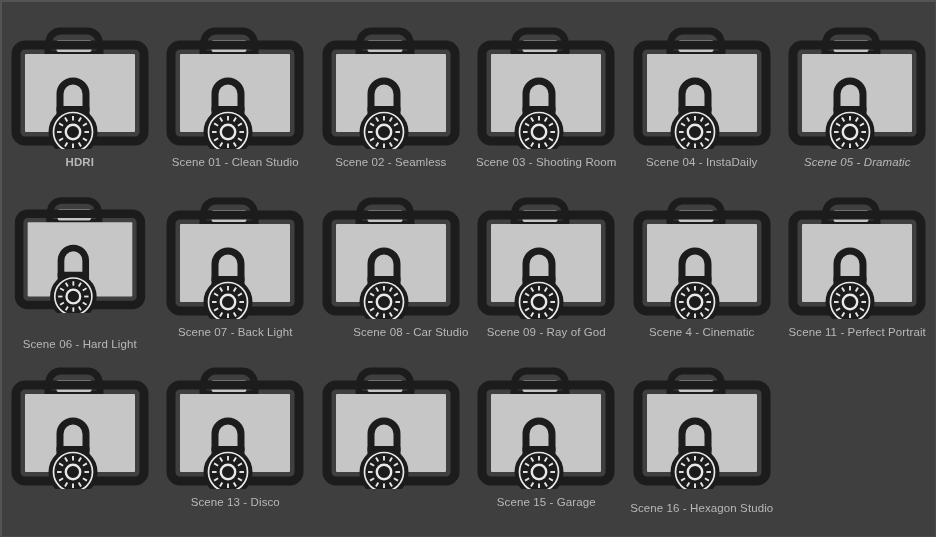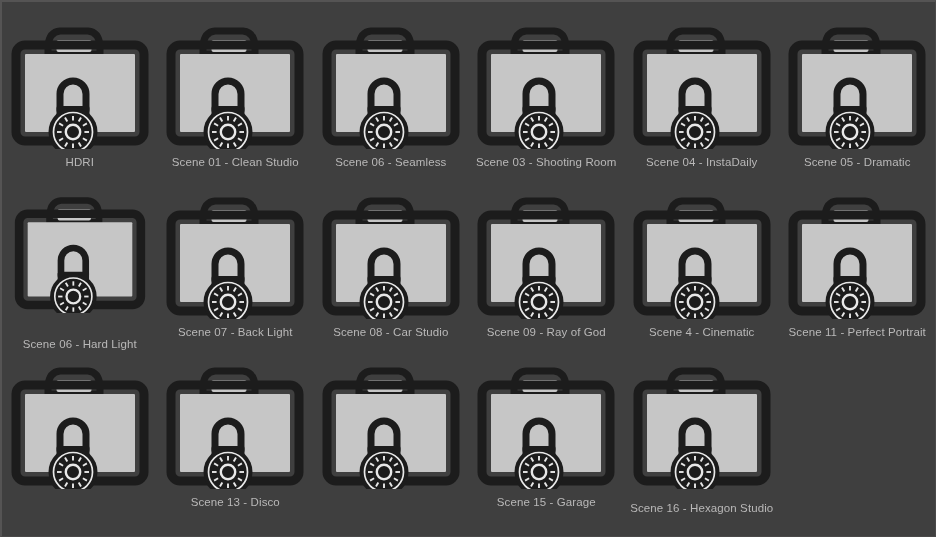--- a/index.html
+++ b/index.html
@@ -109,21 +109,21 @@
           <line x1="26.7" y1="62.5" x2="29.0" y2="66.5"></line>
           <line x1="21" y1="63.4" x2="21" y2="68.0"></line>
           <line x1="15.3" y1="62.5" x2="13.0" y2="66.5"></line>
           <line x1="11.1" y1="58.3" x2="7.1" y2="60.6"></line>
           <line x1="9.6" y1="52.0" x2="5.0" y2="52.0"></line>
           <line x1="11.1" y1="45.7" x2="7.1" y2="43.4"></line>
           <line x1="15.3" y1="41.5" x2="13.0" y2="37.5"></line>
         </g>
       </g>
     </svg>
-    <span class="folder-label" style="color: rgb(185, 184, 184);">HDRI</span>
+    <span class="folder-label" style="color: rgb(185, 184, 184); font-weight: bold;">HDRI</span>
   </div>
       <div class="folder-item" title="Scene 01 - Clean Studio">
     <svg class="folder-icon" viewBox="0 0 144 129" aria-hidden="true">
 
       <path class="f-outline" d="M 40 26 Q 41 12 52 11 L 80 11 Q 91 12 92 26 L 92 34 L 40 34 Z" stroke-linejoin="round" stroke-width="7"></path>
       <rect class="f-fill-plain" x="48.5" y="20" width="35" height="12" rx="2"></rect>
 
       <rect class="f-outline" x="8" y="25" width="128" height="96" rx="9" stroke-width="9"></rect>
 
       <rect class="f-fill-plain" x="17" y="34" width="110" height="78" rx="1"></rect>
@@ -191,21 +191,21 @@
           <line x1="26.7" y1="62.5" x2="29.0" y2="66.5"></line>
           <line x1="21" y1="63.4" x2="21" y2="68.0"></line>
           <line x1="15.3" y1="62.5" x2="13.0" y2="66.5"></line>
           <line x1="11.1" y1="58.3" x2="7.1" y2="60.6"></line>
           <line x1="9.6" y1="52.0" x2="5.0" y2="52.0"></line>
           <line x1="11.1" y1="45.7" x2="7.1" y2="43.4"></line>
           <line x1="15.3" y1="41.5" x2="13.0" y2="37.5"></line>
         </g>
       </g>
     </svg>
-    <span class="folder-label" style="color: rgb(185, 184, 184);">Scene 06 - Seamless</span>
+    <span class="folder-label" style="color: rgb(185, 184, 184);">Scene 02 - Seamless</span>
   </div>
       <div class="folder-item" title="Scene 03 - Shooting Room">
     <svg class="folder-icon" viewBox="0 0 144 129" aria-hidden="true">
 
       <path class="f-outline" d="M 40 26 Q 41 12 52 11 L 80 11 Q 91 12 92 26 L 92 34 L 40 34 Z" stroke-linejoin="round" stroke-width="7"></path>
       <rect class="f-fill-plain" x="48.5" y="20" width="35" height="12" rx="2"></rect>
 
       <rect class="f-outline" x="8" y="25" width="128" height="96" rx="9" stroke-width="9"></rect>
 
       <rect class="f-fill-plain" x="17" y="34" width="110" height="78" rx="1"></rect>
@@ -314,21 +314,21 @@
           <line x1="26.7" y1="62.5" x2="29.0" y2="66.5"></line>
           <line x1="21" y1="63.4" x2="21" y2="68.0"></line>
           <line x1="15.3" y1="62.5" x2="13.0" y2="66.5"></line>
           <line x1="11.1" y1="58.3" x2="7.1" y2="60.6"></line>
           <line x1="9.6" y1="52.0" x2="5.0" y2="52.0"></line>
           <line x1="11.1" y1="45.7" x2="7.1" y2="43.4"></line>
           <line x1="15.3" y1="41.5" x2="13.0" y2="37.5"></line>
         </g>
       </g>
     </svg>
-    <span class="folder-label" style="color: rgb(185, 184, 184);">Scene 05 - Dramatic</span>
+    <span class="folder-label" style="color: rgb(185, 184, 184); font-style: italic;">Scene 05 - Dramatic</span>
   </div>
       <div class="folder-item" title="Scene 06 - Hard Light">
     <svg class="folder-icon" viewBox="0 0 144 129" aria-hidden="true">
 
       <path class="f-outline" d="M 40 26 Q 41 12 52 11 L 80 11 Q 91 12 92 26 L 92 34 L 40 34 Z" stroke-linejoin="round" stroke-width="7"></path>
       <rect class="f-fill-plain" x="48.5" y="20" width="35" height="12" rx="2"></rect>
 
       <rect class="f-outline" x="8" y="25" width="128" height="96" rx="9" stroke-width="9"></rect>
 
       <rect class="f-fill-plain" x="17" y="34" width="110" height="78" rx="1"></rect>
@@ -437,21 +437,21 @@
           <line x1="26.7" y1="62.5" x2="29.0" y2="66.5"></line>
           <line x1="21" y1="63.4" x2="21" y2="68.0"></line>
           <line x1="15.3" y1="62.5" x2="13.0" y2="66.5"></line>
           <line x1="11.1" y1="58.3" x2="7.1" y2="60.6"></line>
           <line x1="9.6" y1="52.0" x2="5.0" y2="52.0"></line>
           <line x1="11.1" y1="45.7" x2="7.1" y2="43.4"></line>
           <line x1="15.3" y1="41.5" x2="13.0" y2="37.5"></line>
         </g>
       </g>
     </svg>
-    <span class="folder-label" style="color: rgb(185, 184, 184);">Scene 08 - Car Studio</span>
+    <span class="folder-label" style="color: rgb(185, 184, 184); text-align: right;">Scene 08 - Car Studio</span>
   </div>
       <div class="folder-item" title="Scene 09 - Ray of God">
     <svg class="folder-icon" viewBox="0 0 144 129" aria-hidden="true">
 
       <path class="f-outline" d="M 40 26 Q 41 12 52 11 L 80 11 Q 91 12 92 26 L 92 34 L 40 34 Z" stroke-linejoin="round" stroke-width="7"></path>
       <rect class="f-fill-plain" x="48.5" y="20" width="35" height="12" rx="2"></rect>
 
       <rect class="f-outline" x="8" y="25" width="128" height="96" rx="9" stroke-width="9"></rect>
 
       <rect class="f-fill-plain" x="17" y="34" width="110" height="78" rx="1"></rect>

